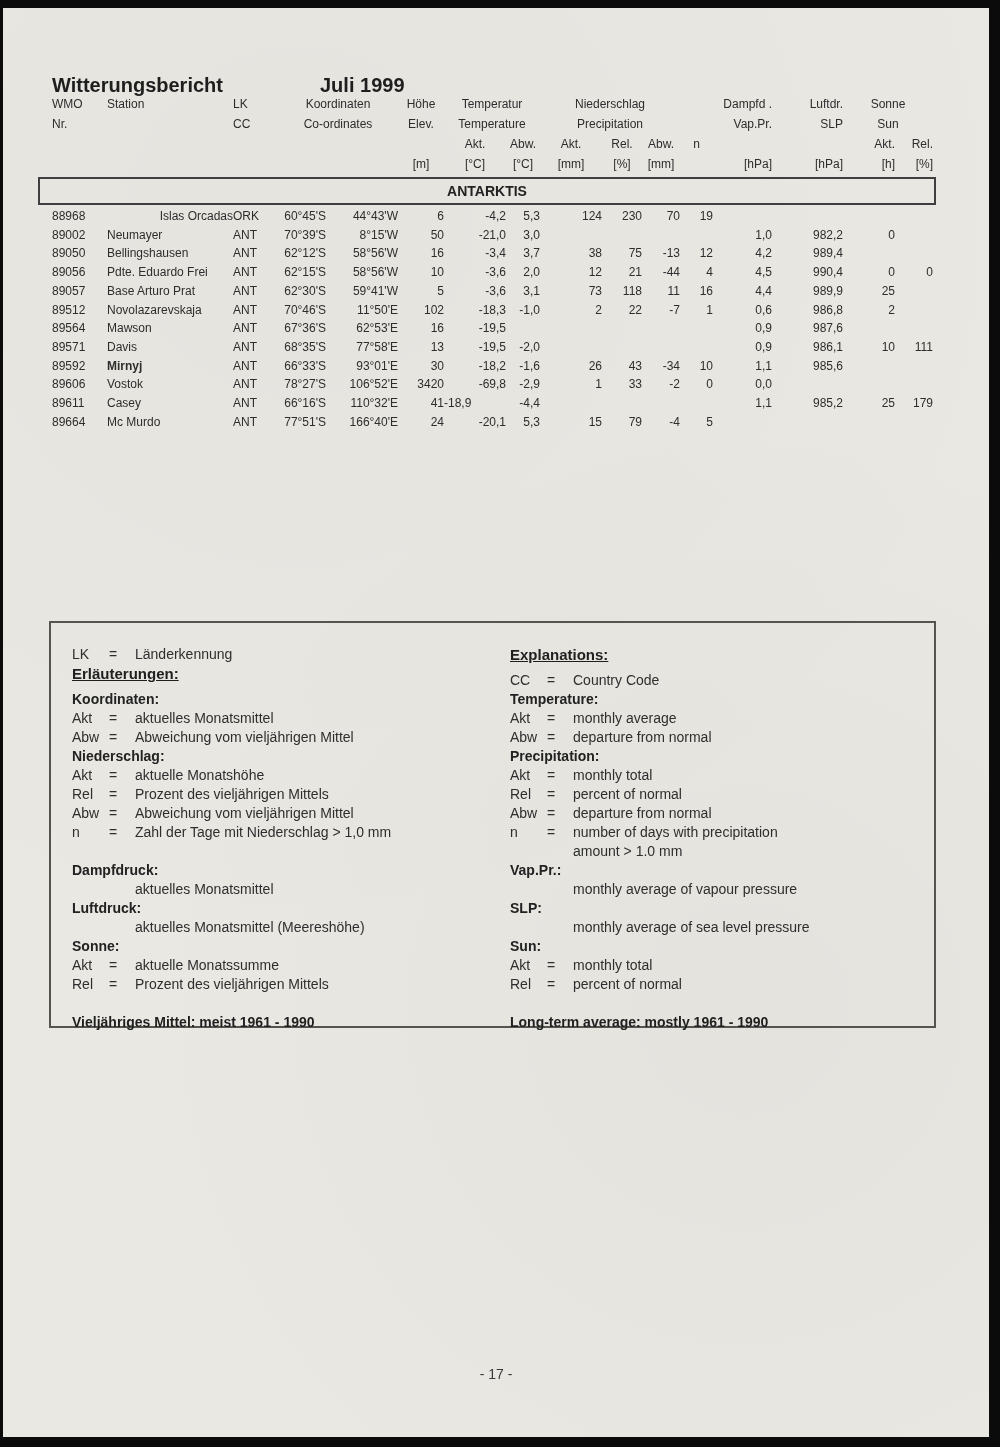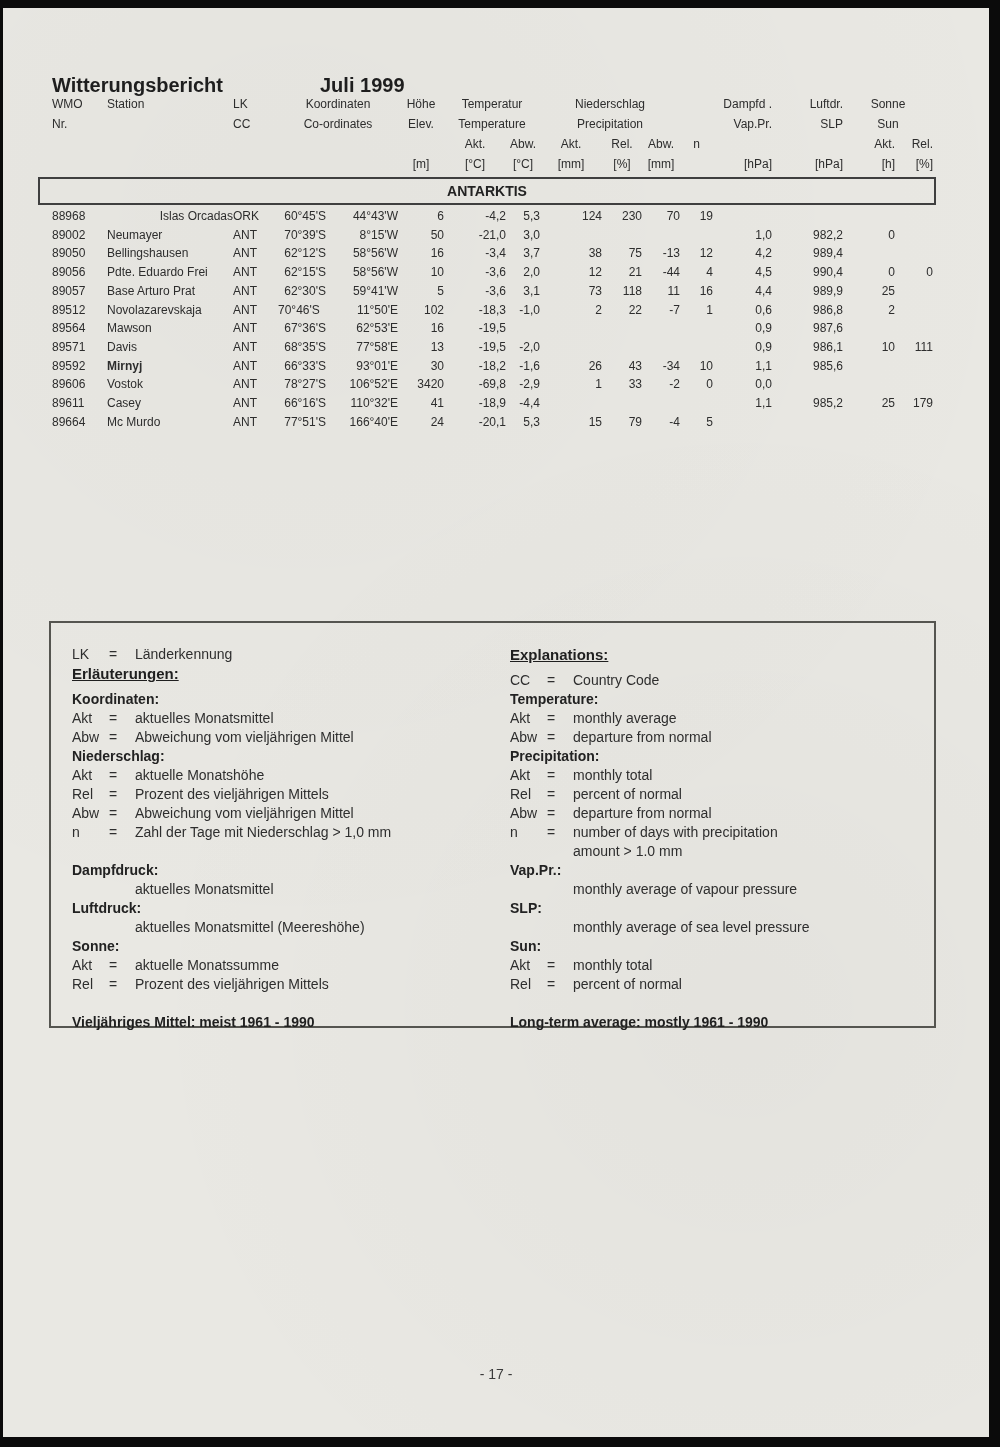--- a/index.html
+++ b/index.html
@@ -248,21 +248,21 @@
           <td style="text-align: right;">16</td>
           <td style="text-align: right;">4,4</td>
           <td style="text-align: right;">989,9</td>
           <td style="text-align: right;">25</td>
           <td style="text-align: right;"></td>
         </tr>
         <tr>
           <td style="text-align: left;">89512</td>
           <td style="text-align: left;">Novolazarevskaja</td>
           <td style="text-align: left;">ANT</td>
-          <td style="">70°46'S</td>
+          <td style="text-align: right;">70°46'S</td>
           <td style="text-align: right;">11°50'E</td>
           <td style="text-align: right;">102</td>
           <td style="text-align: right;">-18,3</td>
           <td style="text-align: right;">-1,0</td>
           <td style="text-align: right;">2</td>
           <td style="text-align: right;">22</td>
           <td style="text-align: right;">-7</td>
           <td style="text-align: right;">1</td>
           <td style="text-align: right;">0,6</td>
           <td style="text-align: right;">986,8</td>
@@ -341,21 +341,21 @@
           <td style="text-align: right;"></td>
           <td style="text-align: right;"></td>
         </tr>
         <tr>
           <td style="text-align: left;">89611</td>
           <td style="text-align: left;">Casey</td>
           <td style="text-align: left;">ANT</td>
           <td style="text-align: right;">66°16'S</td>
           <td style="text-align: right;">110°32'E</td>
           <td style="text-align: right;">41</td>
-          <td style="text-align: right;">-18,9</td>
+          <td style="text-align: left;">-18,9</td>
           <td style="text-align: right;">-4,4</td>
           <td style="text-align: right;"></td>
           <td style="text-align: right;"></td>
           <td style="text-align: right;"></td>
           <td style="text-align: right;"></td>
           <td style="text-align: right;">1,1</td>
           <td style="text-align: right;">985,2</td>
           <td style="text-align: right;">25</td>
           <td style="text-align: right;">179</td>
         </tr>

